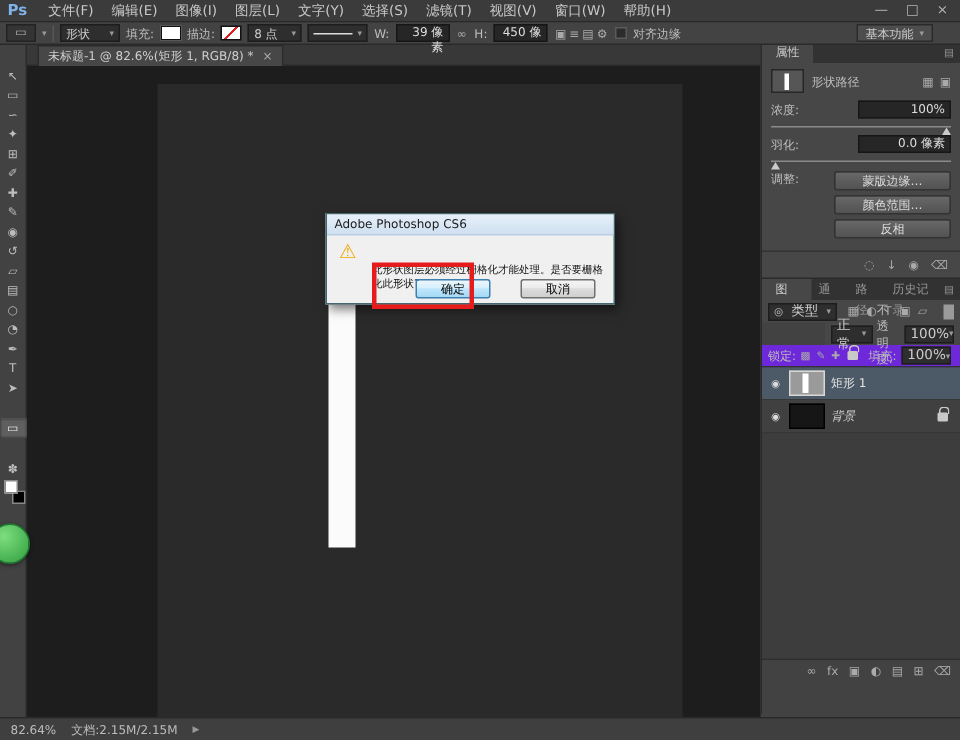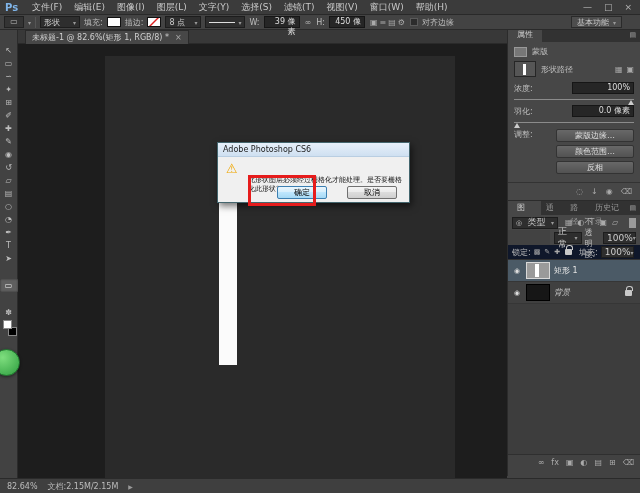--- a/index.html
+++ b/index.html
@@ -76,21 +76,21 @@
   .slider-row { display:flex; align-items:center; justify-content:space-between; padding:5px 6px 0 6px; }
   .slider { position:relative; height:1px; background:#8b8b8b; margin:5px 6px 0 6px; }
   .slider .mk { position:absolute; top:1px; width:0; height:0; border-left:3px solid transparent; border-right:3px solid transparent; border-bottom:5px solid #ccc; }
   .mk.right { right:0; } .mk.left { left:0; }
   .adjust { display:flex; padding:6px 6px 0 6px; gap:4px; }
   .pbtn { width:78px; height:13px; margin-bottom:3px; background:linear-gradient(#686868,#525252); border:1px solid #333; border-radius:2px; color:#ddd; font-size:8px; text-align:center; line-height:12px; }
   .picons { display:flex; justify-content:flex-end; gap:8px; padding:4px 8px 3px 0; border-top:1px solid #333; margin-top:5px; color:#aaa; font-size:8px; }
 
   .lfilter { height:15px; background:#474747; display:flex; align-items:center; gap:3px; padding:0 4px; }
   .lblend { height:15px; background:#474747; display:flex; align-items:center; gap:3px; padding:0 4px;margin-left:42px; }
-  .llock { height:15px; background:#0f172a; display:flex; align-items:center; gap:3px; padding:0 4px; border-bottom:1px solid #333; }
+  .llock { height:15px; background:#6d28d9; display:flex; align-items:center; gap:3px; padding:0 4px; border-bottom:1px solid #333; }
   .lrow { height:22px; display:flex; align-items:center; gap:4px; padding:0 4px; border-bottom:1px solid #363636; background:#404040; }
   .lrow.selected { background:#4b5a66; }
   .eye { font-size:7px; color:#ddd; width:10px; text-align:center; }
   .thumb-rect { width:24px; height:17px; background:#9a9a9a; border:1px solid #d8d8d8; position:relative; }
   .thumb-rect i { position:absolute; left:8px; top:1px; width:4px; height:13px; background:#fff; }
   .thumb-bg { width:24px; height:17px; background:#161616; border:1px solid #000; }
   .lname { font-size:8px; color:#e2e2e2; }
   .lname.bg { font-style:italic; color:#ccc; }
   .mini-lock { display:inline-block; width:7px; height:6px; background:#c9c9c9; border-radius:1px; position:relative; margin-left:auto; margin-right:4px;}
   .mini-lock:before { content:""; position:absolute; left:1px; top:-4px; width:5px; height:4px; border:1px solid #c9c9c9; border-bottom:none; border-radius:3px 3px 0 0; }
@@ -218,24 +218,20 @@
 <div class="abs red-box"></div>
 
 <div class="abs rightpane">
 
   <div class="phead">
     <span class="ptab">属性</span>
     <span class="pmenu">▤</span>
   </div>
   <div class="props">
     <div class="prow">
-      <span class="mask-badge"></span>
-      <span class="lbl">蒙版</span>
-    </div>
-    <div class="prow">
       <span class="shape-thumb">
           <i></i>
         </span>
       <span class="lbl">形状路径</span>
       <span style="margin-left:auto; display:flex; gap:4px;">
 
       <span class="mini-ico">▦</span>
           <span class="mini-ico">▣</span>
         </span>
     </div>

